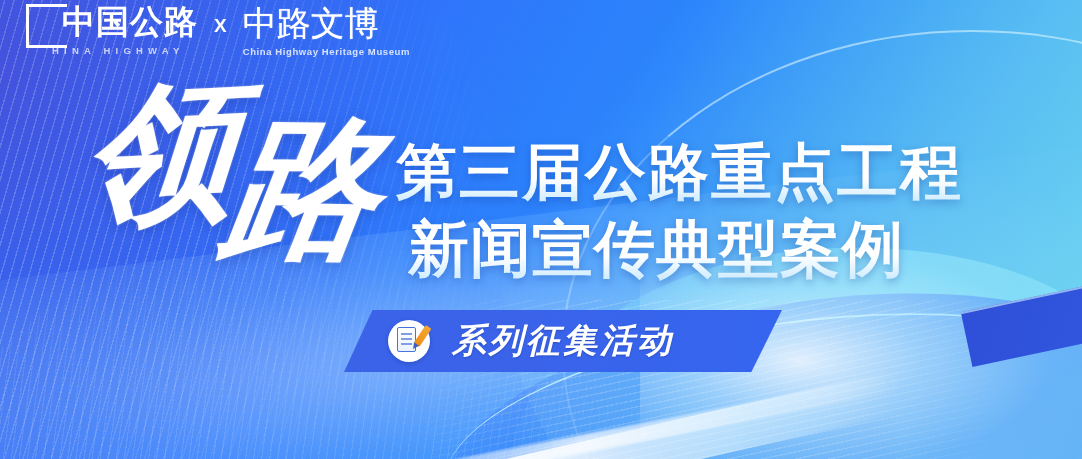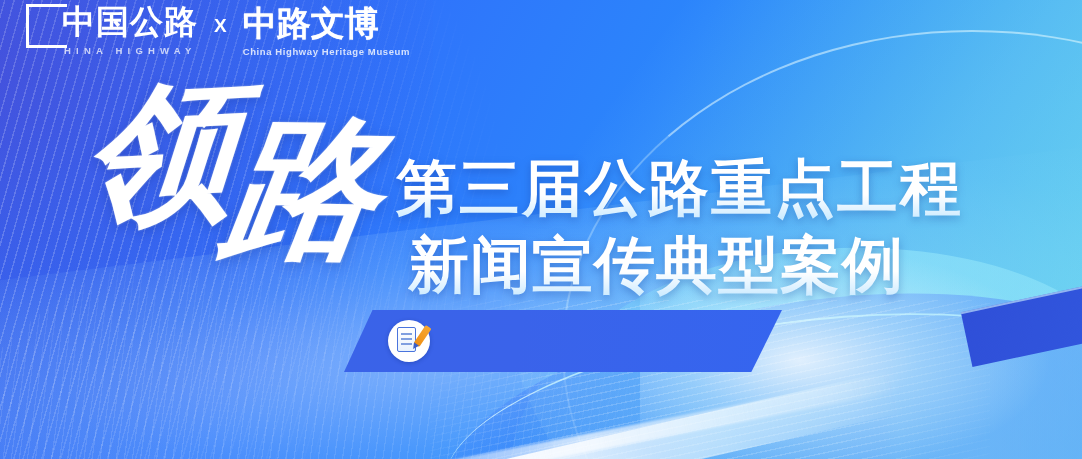--- a/index.html
+++ b/index.html
@@ -240,37 +240,37 @@
   .logo-a-cn{
     position:relative; z-index:2;
     margin-left:30px;
     font-family:"Liberation Sans", sans-serif;
     font-size:33px; line-height:44px;
     font-weight:700; color:#ffffff;
     letter-spacing:1px;
     white-space:nowrap;
   }
   .logo-a-en{
-    margin-top:1px; margin-left:32px;
+    margin-top:1px; margin-left:20px;
     font-size:9.5px; letter-spacing:5.2px;
     color:rgba(255,255,255,.72);
     font-weight:700;
     white-space:nowrap;
   }
 
   .logo-x{
     color:#ffffff; font-size:19px; font-weight:700;
     line-height:52px; padding:0 2px;
   }
 
   .logo-b{ position:relative; }
   .logo-b-cn{
     font-family:"Liberation Sans", sans-serif;
     font-size:34px; line-height:46px;
-    font-weight:700; color:#ffffff;
+    font-weight:400; color:#ffffff;
     letter-spacing:0px;
     white-space:nowrap;
     text-shadow:0 0 1px rgba(255,255,255,.9);
   }
   .logo-b-en{
     margin-top:0px;
     font-size:9.5px; letter-spacing:.6px;
     color:rgba(255,255,255,.80);
     font-weight:700;
     white-space:nowrap;
@@ -292,21 +292,21 @@
        0 0 2px rgba(255,255,255,.6);
     white-space:nowrap;
   }
   .calli .c2{
     display:inline-block;
     transform:translateY(42px) rotate(4deg) scale(1.02);
   }
 
   
   .headline{
-    position:absolute; left:396px; top:152px;
+    position:absolute; left:396px; top:136px;
     z-index:5;
   }
   .hl-line{
     font-family:"Liberation Sans", sans-serif;
     font-weight:700;
     font-size:61px;
     line-height:73px;
     letter-spacing:2px;
     white-space:nowrap;
     color:#ffffff;
@@ -419,15 +419,16 @@
   <div class="headline">
     <div class="hl-line hl-line1">第三届公路重点工程</div>
     <div class="hl-line hl-line2">新闻宣传典型案例</div>
   </div>
 
   <div class="ribbon">
     <div class="ribbon-icon">
       <span class="doc"></span>
       <span class="pen"></span>
     </div>
+    <div class="ribbon-text">系列征集活动</div>
   </div>
 
 </div>
 
 </body></html>

